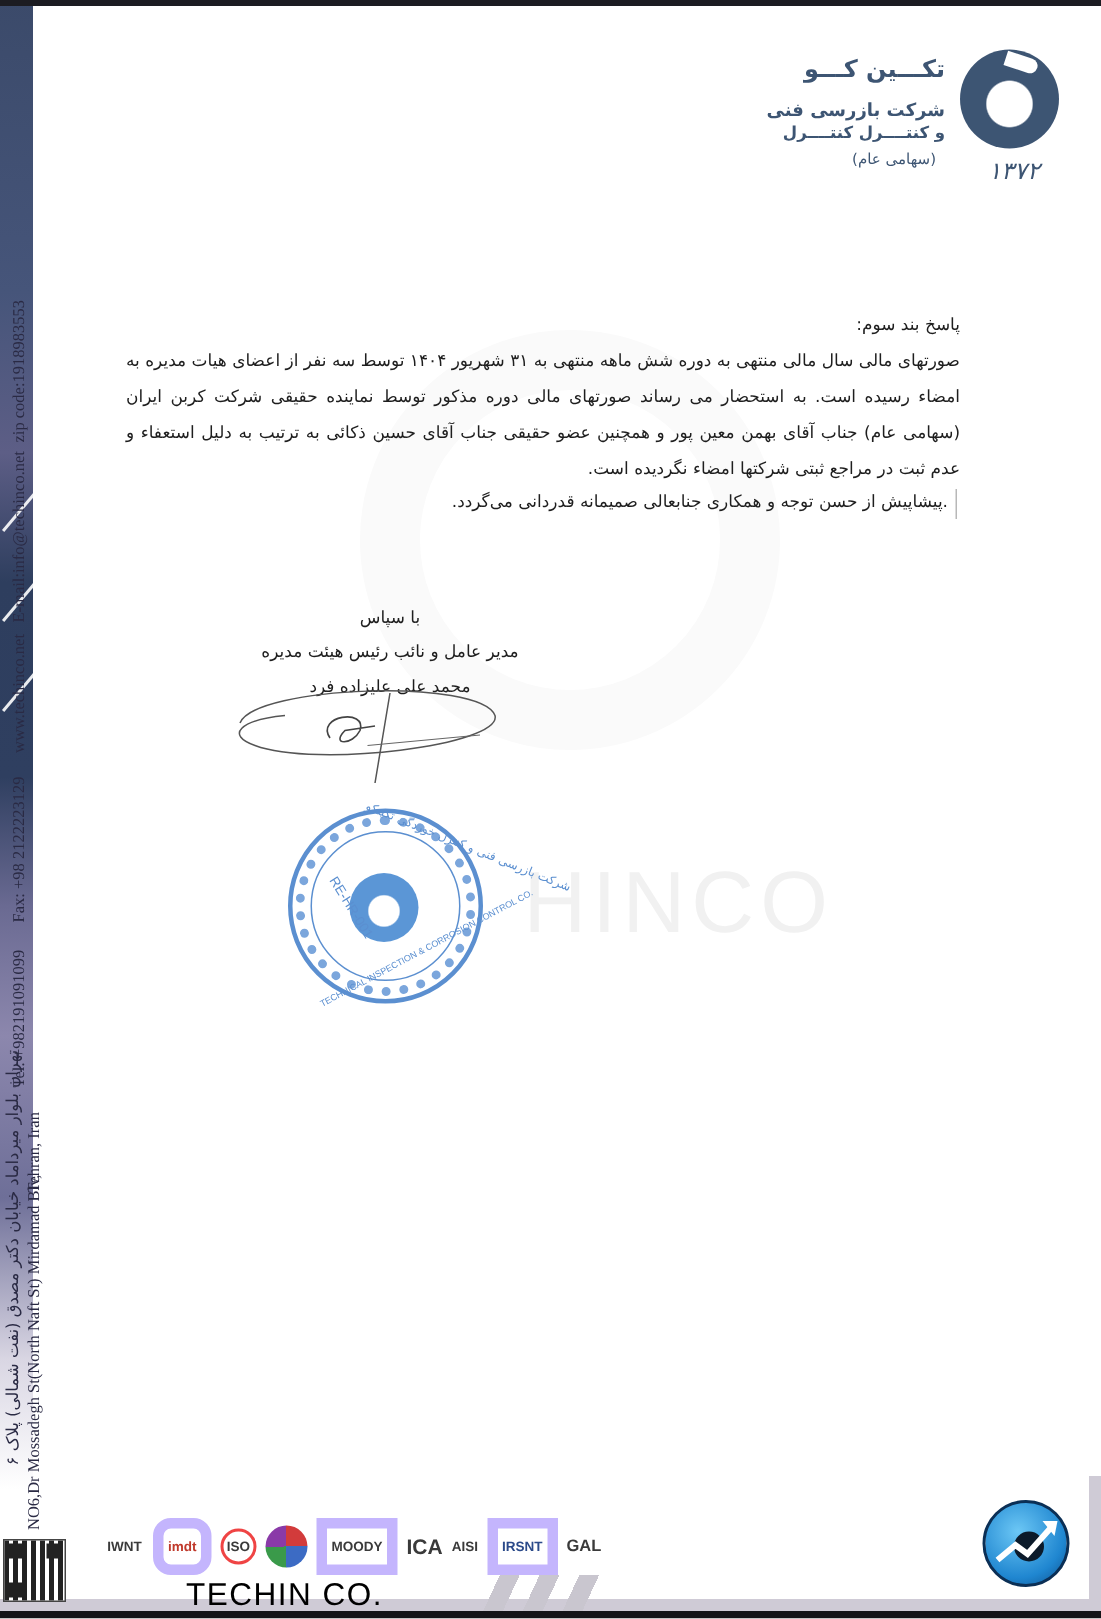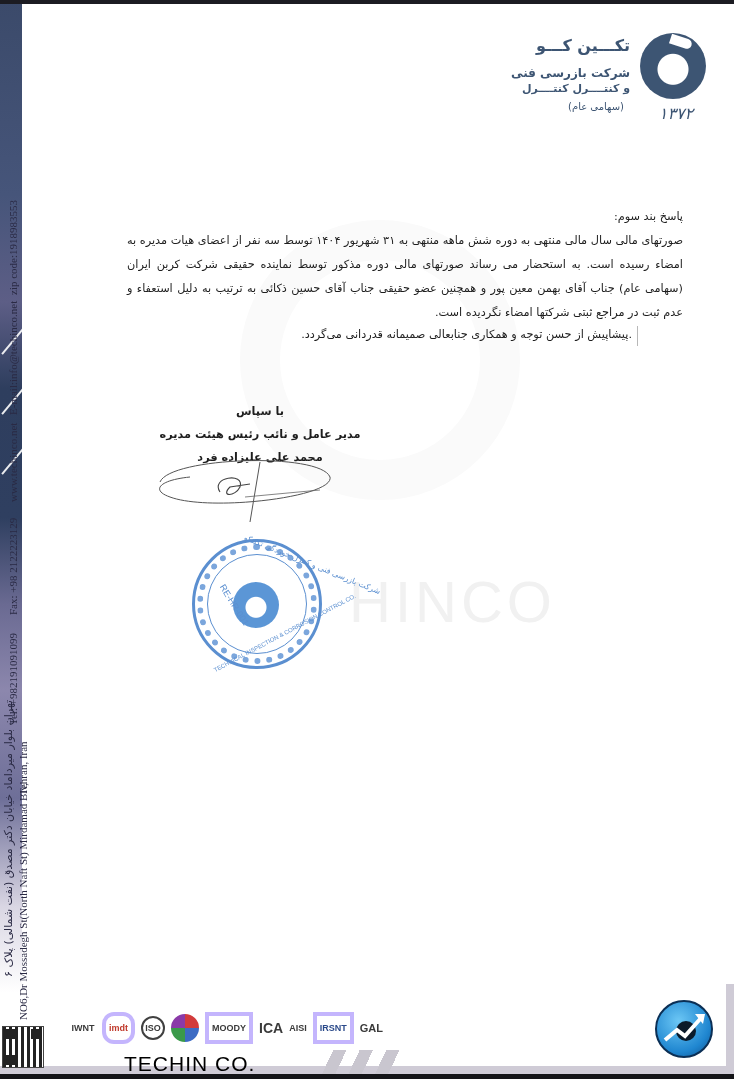--- a/index.html
+++ b/index.html
@@ -47,48 +47,48 @@
     background:radial-gradient(circle at 50% 55%, #ffffff 0 15px, #3d5573 16px 33px);
   }
   .logo-ring .notch { position:absolute; left:30px; top:4px; width:22px; height:10px; background:#fff; border-radius:0 10px 10px 0; transform:rotate(18deg); }
   .logo-year { position:absolute; left:656px; top:104px; width:40px; text-align:center; font-size:16px; color:#3d5573; letter-spacing:1px;font-style:italic; }
   .brand-title { position:absolute; right:104px; top:36px; direction:rtl; font-size:16px; font-weight:bold; color:#3d5573; white-space:nowrap; letter-spacing:2px; }
   .brand-sub1 { position:absolute; right:104px; top:66px; direction:rtl; font-size:12px; font-weight:bold; color:#3d5573; white-space:nowrap; }
   .brand-sub2 { position:absolute; right:104px; top:82px; direction:rtl; font-size:11px; font-weight:bold; color:#3d5573; white-space:nowrap; letter-spacing:2px; }
   .brand-sub3 { position:absolute; right:110px; top:101px; direction:rtl; font-size:10px; color:#3d5573; white-space:nowrap; }
 
   
-  .letter { position:absolute; left:84px; top:205px; width:556px; direction:rtl; text-align:justify; font-size:11.3px; color:#1e1e1e; line-height:24px;margin-left:43px; }
+  .letter { position:absolute; left:84px; top:205px; width:556px; direction:rtl; text-align:justify; font-size:11.3px; color:#1e1e1e; line-height:24px; }
   .letter p { margin:0; }
   .letter .heading { margin-bottom:0; }
   .closing { position:absolute; right:102px; top:328px; direction:rtl; font-size:11.3px; color:#1e1e1e; white-space:nowrap; }
   .cursor-bar { position:absolute; left:637px; top:326px; width:1px; height:20px; background:#b8b8b8; }
 
   .sig-block { position:absolute; left:150px; top:400px; width:220px; text-align:center; direction:rtl; font-size:11.3px; color:#1e1e1e; line-height:23px; }
-  .sig-block .b { font-weight:bold; }
+  .sig-block .b { font-weight:normal; }
   .signature { position:absolute; left:150px; top:452px; }
 
   
   .stamp { position:absolute; left:192px; top:539px; width:130px; height:130px; border-radius:50%; border:3px solid #5b8fd0; box-sizing:border-box; }
   .stamp .inner { position:absolute; left:12px; top:12px; width:100px; height:100px; border-radius:50%; border:1.5px solid #5b8fd0; box-sizing:border-box; }
   .stamp .zig { position:absolute; left:2px; top:2px; width:120px; height:120px; border-radius:50%; border:6px dotted #7ba6dc; box-sizing:border-box; }
   .stamp .core { position:absolute; left:38px; top:40px; width:46px; height:46px; border-radius:50%; background:radial-gradient(circle at 50% 55%, #fff 0 10px, #5b96d6 11px 23px); }
   .stamp .code { position:absolute; left:16px; top:58px; font-size:9px; color:#5b8fd0; transform:rotate(58deg); white-space:nowrap; font-family:"Liberation Sans", sans-serif; }
   .stamp .en { position:absolute; left:10px; top:88px; font-size:6px; color:#5b8fd0; transform:rotate(-28deg); white-space:nowrap; font-family:"Liberation Sans", sans-serif; }
   .stamp .fa { position:absolute; left:44px; top:18px; font-size:8px; color:#5b8fd0; direction:rtl; transform:rotate(22deg); white-space:nowrap; }
 
   .watermark { position:absolute; left:349px; top:568px; font-family:"Liberation Sans", sans-serif; font-size:58px; color:#f1f1f1; letter-spacing:4px; }
   .wm-circle { position:absolute; left:240px; top:220px; width:280px; height:280px; border-radius:50%; border:40px solid #fafafa; box-sizing:border-box; }
 
   
   .cert-row { position:absolute; left:70px; top:1012px; display:flex; align-items:center; gap:6px; }
   .cert { height:24px; display:flex; align-items:center; justify-content:center; font-family:"Liberation Sans", sans-serif; font-weight:bold; color:#3a3a3a; font-size:9px; }
-  .cert.circle { width:24px; border-radius:50%; border:2px solid #404040; box-sizing:border-box; }
+  .cert.circle { width:24px; border-radius:50%; border:2px solid #ef4444; box-sizing:border-box; }
   .cert.ring { width:28px; height:28px; border-radius:50%; background:conic-gradient(#d23b3b 0 25%, #3c6bc4 25% 50%, #3a9a4a 50% 75%, #8a3aa8 75% 100%); }
-  .cert.box { border:4px solid #c4b5fd; padding:0 3px; }
+  .cert.box { border:7px solid #c4b5fd; padding:0 3px; }
   .techin { position:absolute; left:124px; top:1052px; font-family:"Liberation Sans", sans-serif; font-size:21px; color:#000000; letter-spacing:1px; }
   .stripes { position:absolute; left:320px; top:1050px; width:80px; height:24px; background:repeating-linear-gradient(115deg, transparent 0 12px, #c9c6cf 12px 24px); }
 
   .badge { position:absolute; left:655px; top:1000px; width:58px; height:58px; border-radius:50%; background:radial-gradient(circle at 40% 35%, #6cc7f5, #1f86d0 65%, #0e4f8c); border:2px solid #0b2f55; box-sizing:border-box; }
   .badge .dot { position:absolute; left:19px; top:19px; width:20px; height:20px; border-radius:50%; background:#0b1a2a; }
 </style>
 </head>
 <body>
 
 <div class="left-band">

